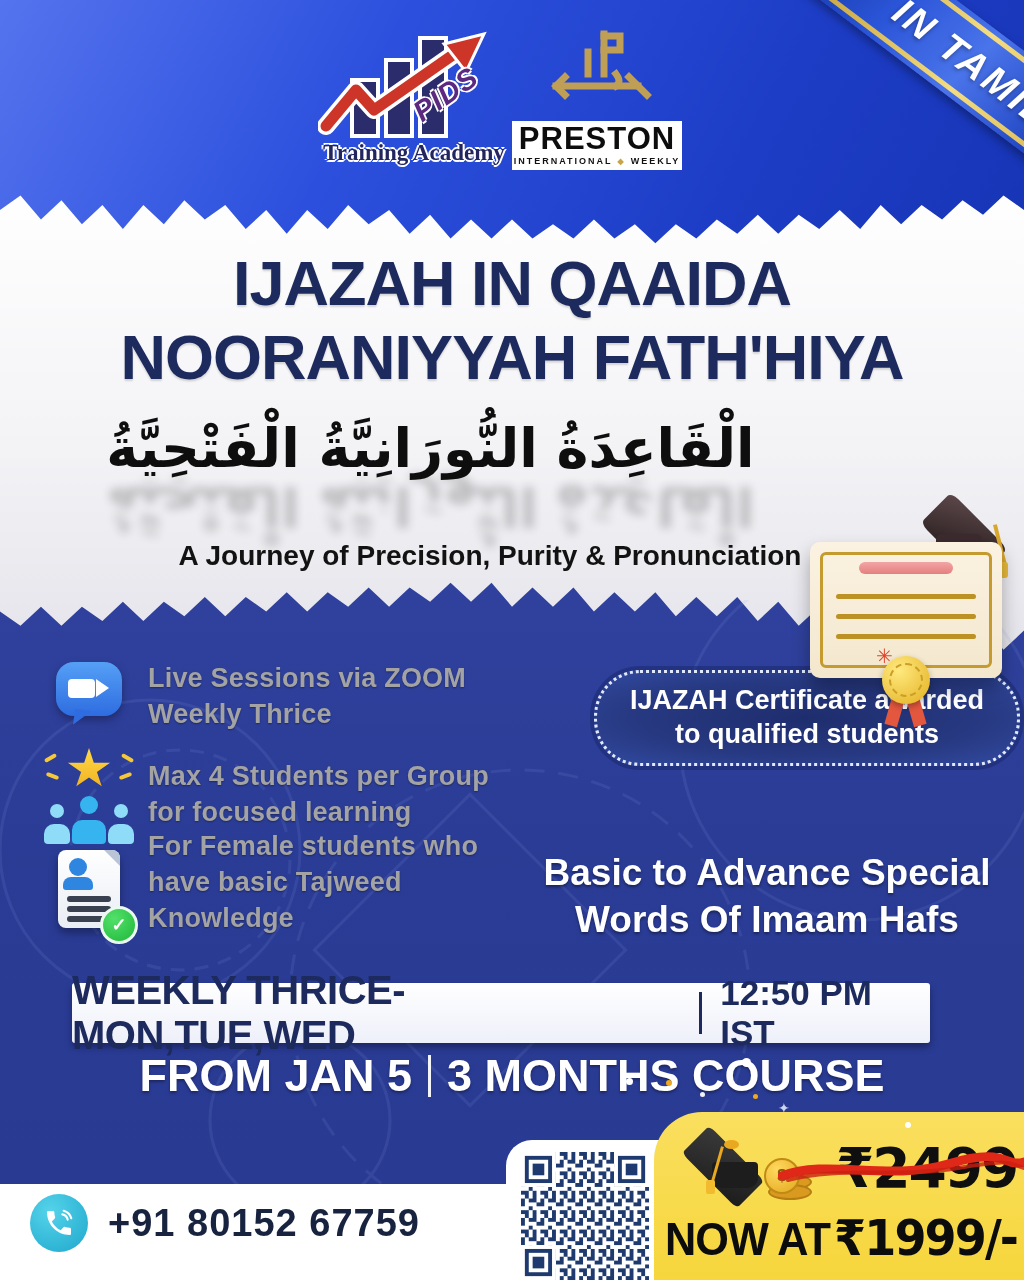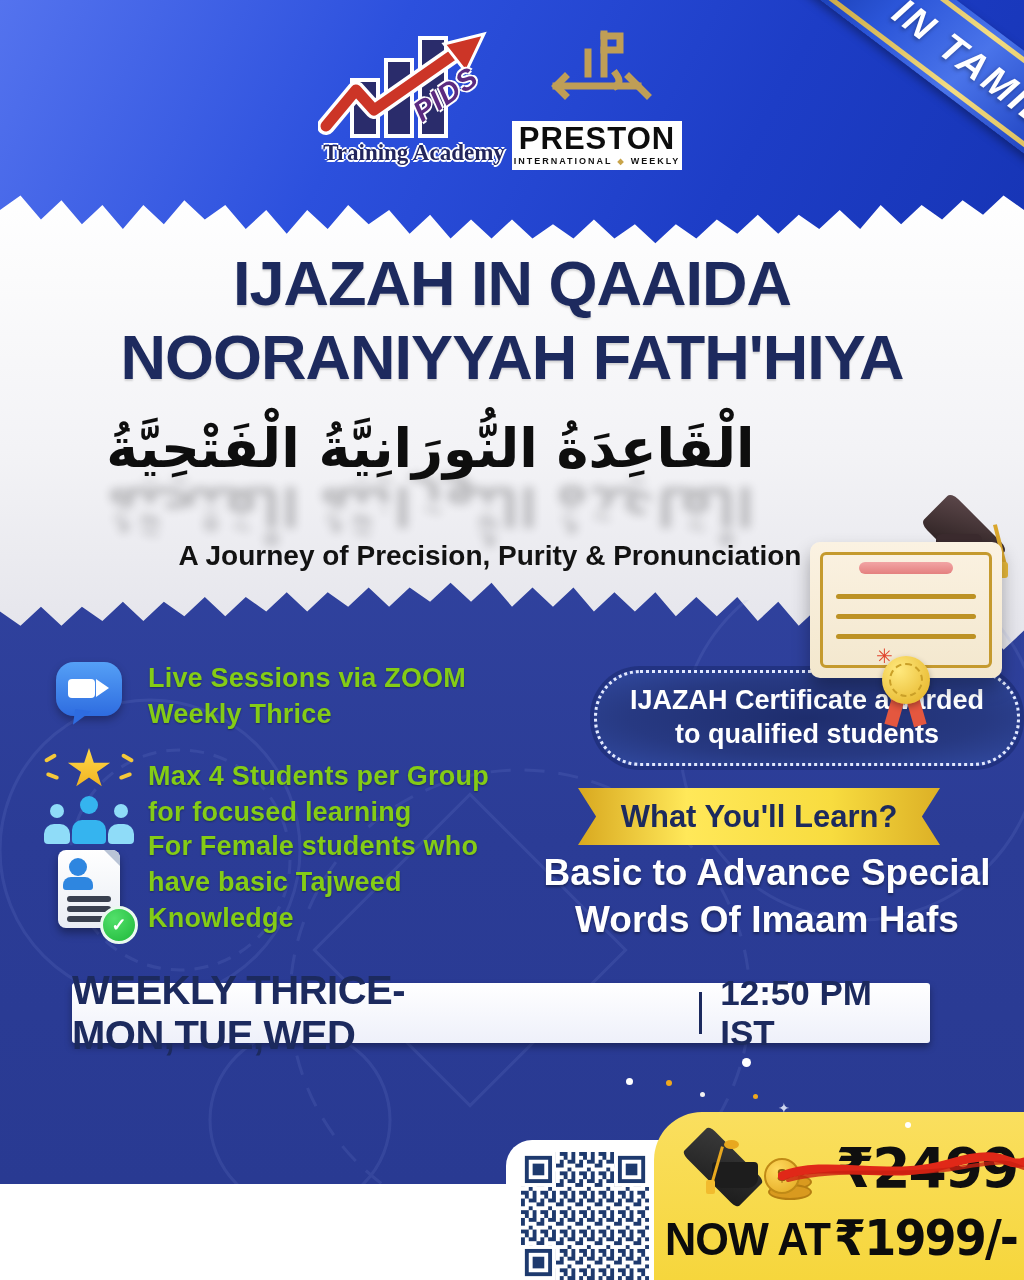--- a/index.html
+++ b/index.html
@@ -72,21 +72,21 @@
     border-radius:6px;background:linear-gradient(180deg,#f2a5a5,#e4807f);}
   .cert-line{position:absolute;left:26px;right:26px;height:5px;border-radius:3px;background:#bd9225;}
   .cert-seal{position:absolute;left:50%;bottom:-26px;transform:translateX(-50%);width:48px;height:48px;
     border-radius:50%;background:radial-gradient(circle at 35% 30%,#ffe97e,#e3af1f);
     box-shadow:0 3px 6px rgba(0,0,0,.3);z-index:2;}
   .cert-seal::after{content:"";position:absolute;inset:7px;border-radius:50%;border:2px dashed #caa028;}
   .cert-rib{position:absolute;bottom:-48px;width:13px;height:28px;background:#e4573f;z-index:1;}
   .cert-rib.l{left:78px;transform:rotate(16deg);} .cert-rib.r{left:100px;transform:rotate(-16deg);}
 
   
-  .feat-text{position:absolute;z-index:3;color:#84cc16;font-size:27px;font-weight:bold;
+  .feat-text{position:absolute;z-index:3;color:#a3a3a3;font-size:27px;font-weight:bold;
     line-height:1.34;letter-spacing:.2px;text-shadow:0 1px 2px rgba(0,0,0,.35);}
   .ft1{left:148px;top:660px;width:340px;} .ft2{left:148px;top:758px;width:375px;} .ft3{left:148px;top:828px;width:385px;}
 
   .icon-video{position:absolute;left:56px;top:662px;width:68px;height:66px;z-index:3;}
   .bubble{position:absolute;left:0;top:0;width:66px;height:54px;border-radius:18px;
     background:linear-gradient(180deg,#55a0f6,#2e6ce0);box-shadow:0 4px 8px rgba(0,0,0,.3);}
   .bubble::after{content:"";position:absolute;bottom:-10px;left:18px;width:0;height:0;
     border-top:16px solid #2e6ce0;border-right:16px solid transparent;transform:rotate(8deg);}
   .cam-body{position:absolute;left:12px;top:17px;width:27px;height:19px;background:#fff;border-radius:4px;}
   .cam-lens{position:absolute;left:40px;top:17px;width:0;height:0;border-right:13px solid #fff;
@@ -321,39 +321,50 @@
     </div>
     <span class="chk"></span>
   </div>
   <div class="feat-text ft3">For Female students who have basic Tajweed Knowledge</div>
 
   <div class="cert-pill">
     <span>IJAZAH Certificate awarded to qualified students</span>
   </div>
   <span class="sparkle-red"></span>
 
-  <div class="learn-ribbon">
-    <span>What You'll Learn?</span>
-  </div>
   <div class="learn-desc">Basic to Advance Special Words Of Imaam Hafs</div>
 
   <div class="sched-banner">
     <span class="sched-days">WEEKLY THRICE- MON,TUE,WED</span>
     <span class="sched-sep"></span>
     <span class="sched-time">12:50 PM IST</span>
+  </div>
+  <div class="start-line">
+    <span class="big">FROM JAN 5</span>
+    <span class="start-sep"></span>
+    <span class="big">3 MONTHS COURSE</span>
   </div>
 
   <span class="dot d1"></span>
   <span class="dot d2"></span>
   <span class="dot d3"></span>
   <span class="dot d4"></span>
   <span class="dot d5"></span>
   <span class="dot d6"></span>
   <span class="sparkle-gray"></span>
 
+  <div class="phone-row">
+    <span class="phone-icon">
+      <svg width="32" height="32" viewBox="0 0 24 24">
+        <path fill="#fff" d="M6.62 10.79c1.44 2.83 3.76 5.14 6.59 6.59l2.2-2.21c.27-.27.67-.36 1.02-.24 1.12.37 2.33.57 3.57.57.55 0 1 .45 1 1V20c0 .55-.45 1-1 1-9.39 0-17-7.61-17-17 0-.55.45-1 1-1h3.5c.55 0 1 .45 1 1 0 1.25.2 2.45.57 3.57.11.35.03.74-.25 1.02l-2.2 2.2z"></path>
+        <path fill="none" stroke="#fff" stroke-width="1.6" stroke-linecap="round" d="M14.5 5.5a5 5 0 0 1 4 4 M15.5 2.8a8 8 0 0 1 5.7 5.7"></path>
+      </svg>
+    </span>
+    <span class="phone-num">+91 80152 67759</span>
+  </div>
 
   <div class="qr-wrap">
     <svg width="134" height="128" viewBox="0 0 33 33">
       <rect width="33" height="33" fill="#ffffff"></rect>
       <defs>
         <pattern id="qrm" width="5" height="5" patternUnits="userSpaceOnUse">
           <rect x="0" y="0" width="2" height="1" fill="#1e3a6e"></rect>
           <rect x="3" y="0" width="1" height="2" fill="#1e3a6e"></rect>
           <rect x="1" y="1" width="1" height="1" fill="#1e3a6e"></rect>
           <rect x="0" y="2" width="1" height="2" fill="#1e3a6e"></rect>

